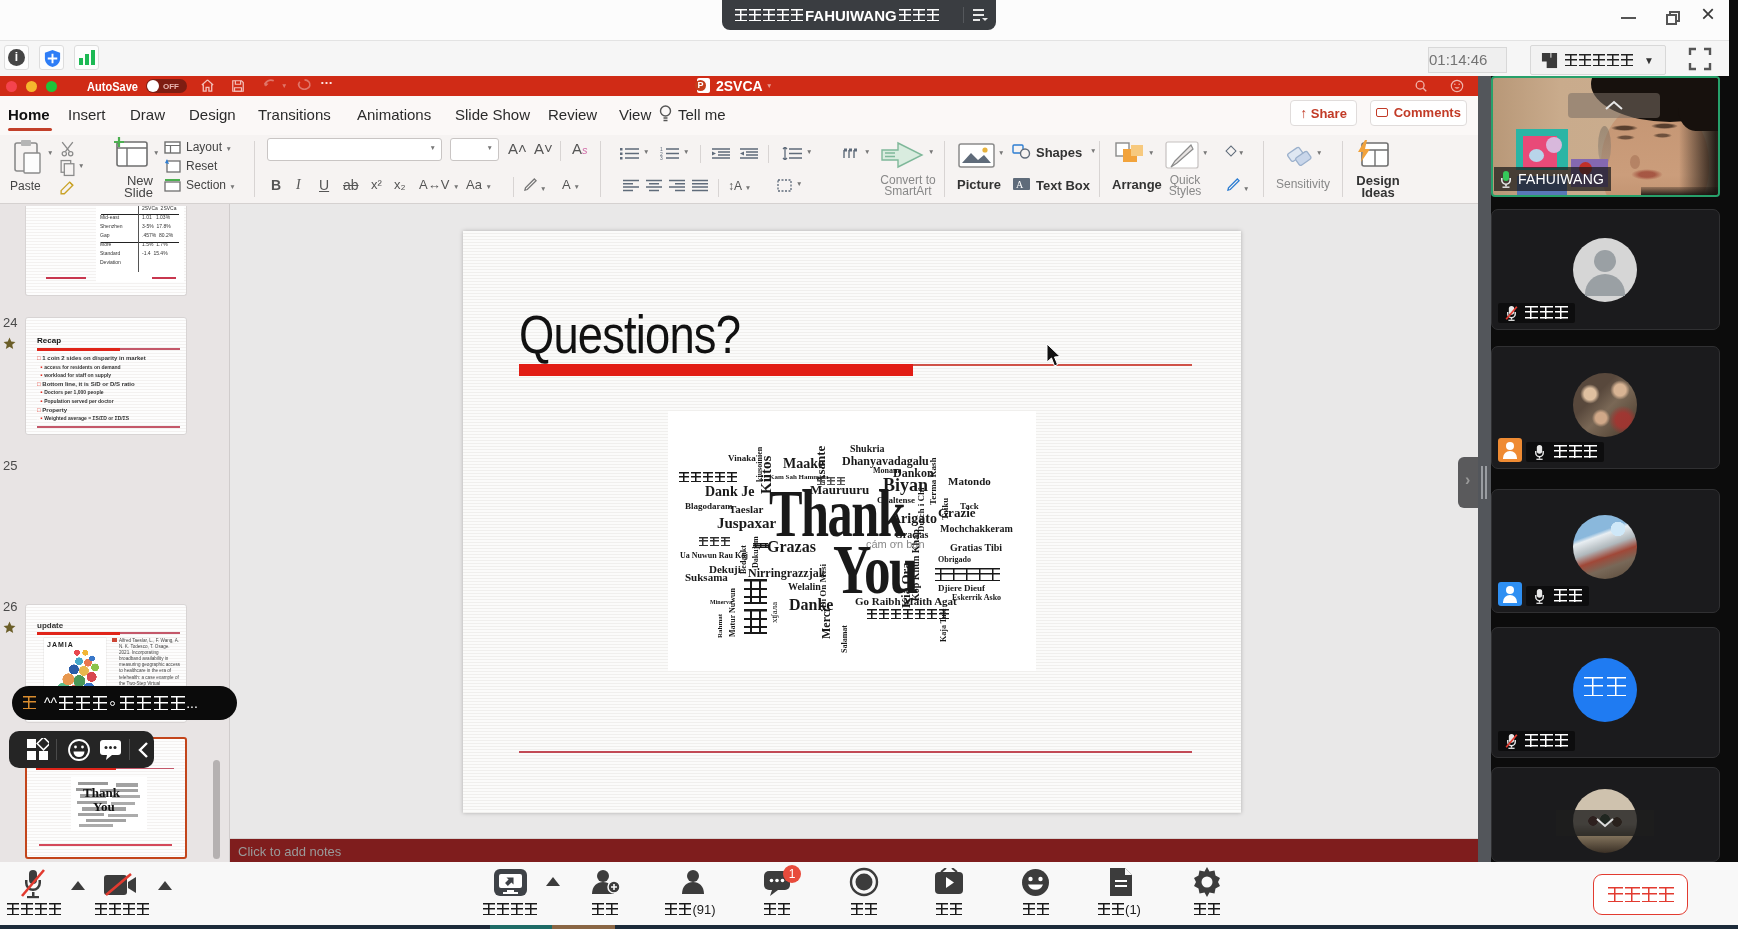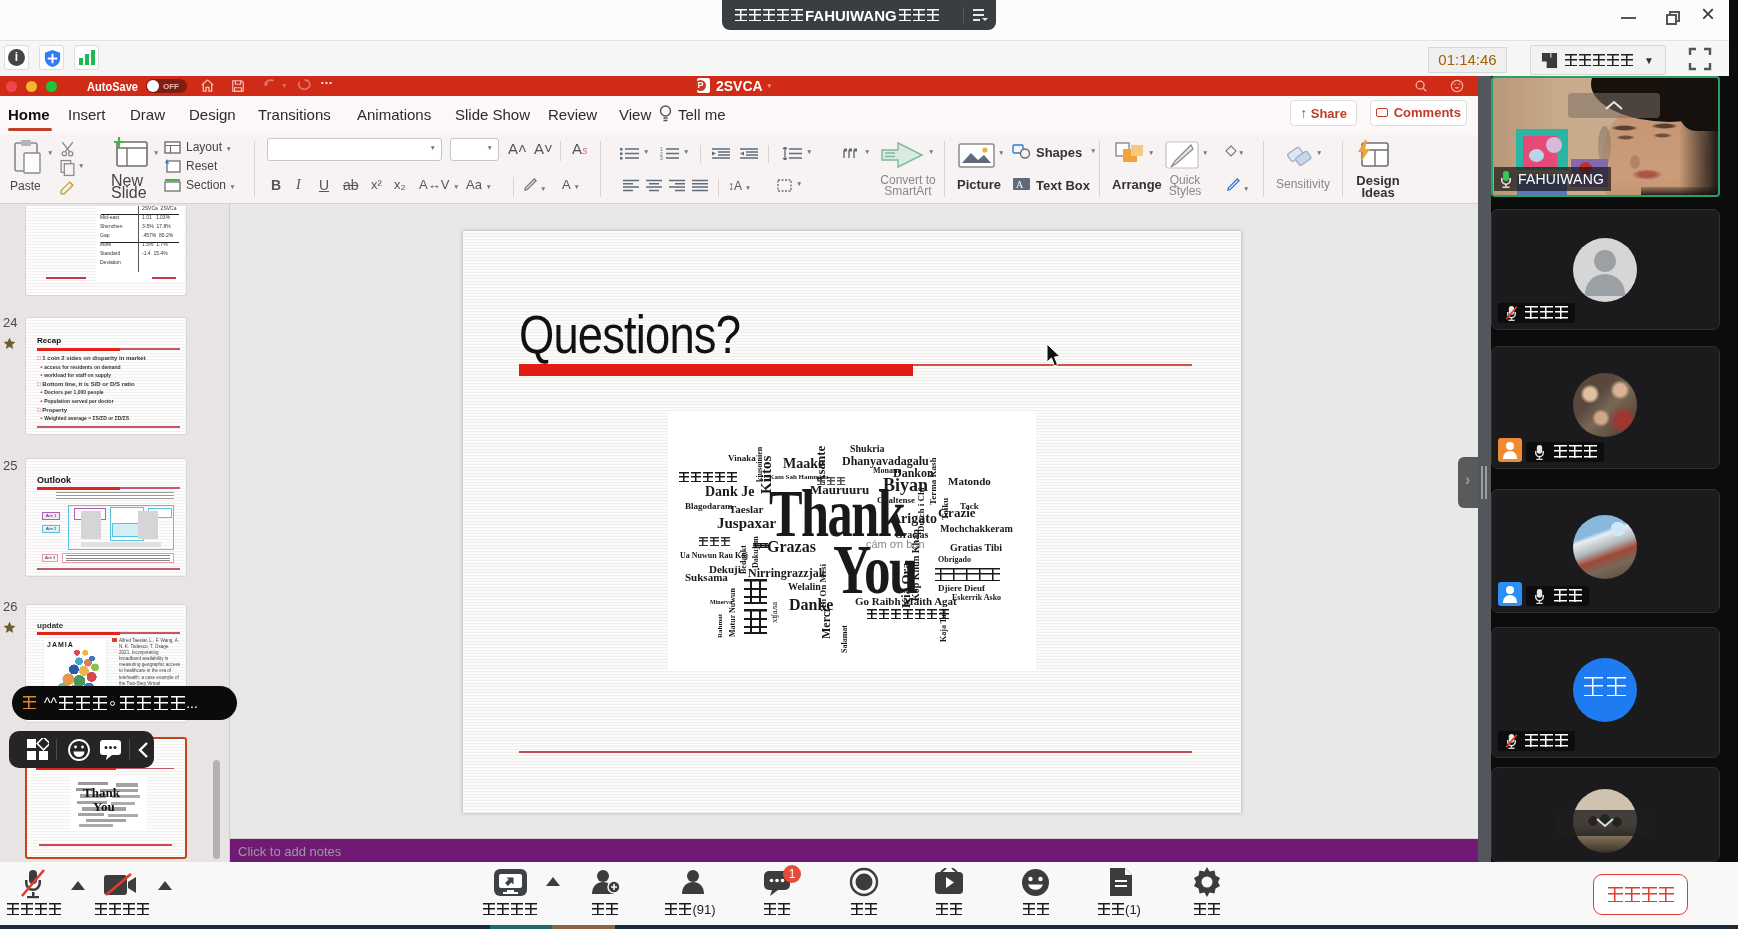--- a/index.html
+++ b/index.html
@@ -19,41 +19,41 @@
 linear-gradient(currentColor,currentColor) 0 100%/100% 2.5px no-repeat,
 linear-gradient(currentColor,currentColor) 30% 0/2px 100% no-repeat,
 linear-gradient(currentColor,currentColor) 72% 0/2px 100% no-repeat}
 .cj.s{width:10px;height:10px}
 
 #row1{left:0;top:0;width:1738px;height:40px;background:#fcfcfc}
 #row2{left:0;top:40px;width:1738px;height:36px;background:#f6f6f6;border-top:1px solid #e3e3e3}
 .pill{position:absolute;background:#3a3d41;color:#fff;display:flex;align-items:center}
 #pill1{left:722px;top:0;width:274px;height:30px;border-radius:0 0 8px 8px;font-size:15px;padding-left:12px}
 #pill2{left:1137px;top:2px;width:311px;height:44px;border-radius:8px;font-size:16px}
-#tmr{left:1428px;top:6px;width:79px;height:26px;background:#efefef;border:1px solid #d8d8d8;color:#a16207;font-size:15px;text-align:center;line-height:24px}
+#tmr{left:1428px;top:6px;width:79px;height:26px;background:#efefef;border:1px solid #d8d8d8;color:#737373;font-size:15px;text-align:left;line-height:24px}
 #viewbtn{left:1530px;top:4px;width:136px;height:30px;background:#f2f2f2;border:1px solid #d8d8d8;border-radius:2px;display:flex;align-items:center;color:#222;font-size:14px}
 #blackedge{left:1729px;top:0;width:9px;height:76px;background:#0c0c0c}
 
 #ppt{left:0;top:76px;width:1478px;height:786px;background:#f5f2f1}
 #titlebar{left:0;top:0;width:1478px;height:20px;background:#d02b16}
 .dot{position:absolute;top:5px;width:11px;height:11px;border-radius:50%}
 #tabs{left:0;top:20px;width:1478px;height:39px;background:#fbf8f7;font-size:15px;color:#2b2b2b}
 .tab{position:absolute;top:10px}
 #ribbon{left:0;top:59px;width:1478px;height:69px;background:#f6f3f2;border-bottom:1px solid #d5d1d0;font-size:11px;color:#444}
 .vsep{position:absolute;width:1px;background:#d8d4d3}
 
 #lpanel{left:0;top:204px;width:229px;height:658px;background:#e8e4e4}
 .thumb{position:absolute;left:25px;width:162px;background:#fff;border:1px solid #d8d4d4;border-radius:3px;overflow:hidden;
 background-image:repeating-linear-gradient(#fdfdfd 0 2px,#f3f1f0 2px 3px)}
 .snum{position:absolute;left:3px;font-size:13px;color:#4a4a4a}
 
 #canvas{left:229px;top:204px;width:1249px;height:634px;background:#e9e8e8;border-left:1px solid #d0cccc}
 #slide{position:absolute;left:233px;top:27px;width:778px;height:582px;background:#fbfafa;
 background-image:repeating-linear-gradient(#fbfbfa 0 2px,#f0efed 2px 3px);box-shadow:0 0 4px rgba(0,0,0,.25)}
-#notes{left:229px;top:838px;width:1249px;height:24px;background:#701a75;border-top:1px solid #d5d1d0;border-left:1px solid #d0cccc;color:#9a9a9a;font-size:13px}
+#notes{left:229px;top:838px;width:1249px;height:24px;background:#7f1d1d;border-top:1px solid #d5d1d0;border-left:1px solid #d0cccc;color:#9a9a9a;font-size:13px}
 #divider{left:1478px;top:76px;width:13px;height:786px;background:#53565b}
 
 #rpanel{left:1491px;top:76px;width:247px;height:786px;background:#0c0c0c}
 .tile{position:absolute;left:0;width:229px;background:#1b1b1d;border:1px solid #303032;border-radius:7px}
 .nlab{position:absolute;left:6px;bottom:6px;background:rgba(10,10,10,.75);color:#fff;font-size:13px;display:flex;align-items:center;padding:2px 6px;border-radius:2px}
 
 #wc .w{position:absolute;font-family:"Liberation Serif",serif;font-weight:bold;color:#191919;white-space:nowrap;line-height:1}
 #wc .v{transform:rotate(-90deg);transform-origin:0 100%}
 
 #bbar{left:0;top:862px;width:1738px;height:63px;background:#f8f8f8}
@@ -195,21 +195,21 @@
           <path d="M2 10l8-8 3 3-8 8H2z" fill="none" stroke="#c9a227" stroke-width="1.3"></path>
           <path d="M10 2l3 3" stroke="#c9a227" stroke-width="1.3"></path>
         </svg>
 
     <svg width="40" height="36" style="position:absolute;left:111px;top:1px" viewBox="0 0 40 36">
           <rect x="6" y="6" width="30" height="24" rx="2" fill="#fff" stroke="#6f6f6f" stroke-width="1.6"></rect>
           <path d="M6 12h30M16 12v18" stroke="#6f6f6f" stroke-width="1.4"></path>
           <path d="M8 1v10M3 6h10" stroke="#4caf50" stroke-width="2.2"></path>
         </svg>
     <span class="abs" style="left:153px;top:14px;font-size:6.5px;color:#777">▼</span>
-    <span class="abs" style="left:111px;top:40px;font-size:16px;color:#444;text-align:left;width:42px;line-height:12px">New<br>Slide</span>
+    <span class="abs" style="left:111px;top:40px;font-size:13px;color:#444;text-align:right;width:42px;line-height:12px">New<br>Slide</span>
 
     <svg width="17" height="13" style="position:absolute;left:164px;top:6px" viewBox="0 0 17 13">
           <rect x="1" y="1" width="15" height="11" fill="#fff" stroke="#6f6f6f" stroke-width="1.4"></rect>
           <path d="M1 4.5h15M6.5 4.5V12" stroke="#6f6f6f" stroke-width="1.2"></path>
         </svg>
     <span class="abs" style="left:186px;top:5px;font-size:12px;color:#444">Layout <span style="font-size:6.5px;color:#777">▼</span></span>
     <svg width="17" height="15" style="position:absolute;left:164px;top:23px" viewBox="0 0 17 15">
           <rect x="3" y="3" width="13" height="11" fill="#fff" stroke="#6f6f6f" stroke-width="1.3"></rect>
           <path d="M3 1 L1 5l4 1z" fill="#2d7dd2"></path>
         </svg>
@@ -420,40 +420,20 @@
       <span style="color:#e02419">□</span> Bottom line, it is S/D or D/S ratio<br>
       <span style="color:#fff">..</span><span style="color:#e02419">▪</span> <span style="font-size:5px">Doctors per 1,000 people</span><br>
       <span style="color:#fff">..</span><span style="color:#e02419">▪</span> <span style="font-size:5px">Population served per doctor</span><br>
       <span style="color:#e02419">□</span> Property<br>
       <span style="color:#fff">..</span><span style="color:#e02419">▪</span> <span style="font-size:5px">Weighted average = ΣS/ΣD or ΣD/ΣS</span>
     </div>
     <div class="abs" style="left:11px;top:108px;width:143px;height:1.5px;background:#c4586a"></div>
   </div>
 
   <div class="snum" style="top:254px">25</div>
-  <div class="thumb" style="top:254px;height:119px">
-    <div class="abs" style="left:11px;top:16px;font-size:9px;font-weight:bold;color:#111">Outlook</div>
-    <div class="abs" style="left:11px;top:28px;width:83px;height:2.5px;background:#e02419"></div>
-    <div class="abs" style="left:94px;top:28px;width:60px;height:1.5px;background:#c4586a"></div>
-    <div class="abs" style="left:30px;top:33px;width:118px;height:8px;background:repeating-linear-gradient(#9a9a9a 0 1px,#fff 1px 3px)"></div>
-    <div class="abs" style="left:42px;top:46px;width:106px;height:45px;border:1px solid #55c4de"></div>
-    <div class="abs" style="left:48px;top:49px;width:32px;height:12px;border:1px solid #b05fb3;background:#fff"></div>
-    <div class="abs" style="left:84px;top:48px;width:34px;height:34px;border:1px solid #55c4de;background:#fff"></div>
-    <div class="abs" style="left:86px;top:64px;width:30px;height:14px;border:1px solid #55c4de;background:#d4eef5"></div>
-    <div class="abs" style="left:122px;top:49px;width:24px;height:10px;border:1px solid #55c4de;background:#fff"></div>
-    <div class="abs" style="left:16px;top:53px;width:18px;height:8px;border:1px solid #b05fb3;background:#f5e6f5;font-size:4px;color:#333;text-align:center">Aim 1</div>
-    <div class="abs" style="left:16px;top:66px;width:18px;height:8px;border:1px solid #55c4de;background:#ddf1f7;font-size:4px;color:#333;text-align:center">Aim 2</div>
-    <div class="abs" style="left:55px;top:52px;width:20px;height:28px;background:#d5d5d5"></div>
-    <div class="abs" style="left:112px;top:52px;width:20px;height:28px;background:#d5d5d5"></div>
-    <div class="abs" style="left:55px;top:83px;width:80px;height:5px;background:#e0e0e0"></div>
-    <div class="abs" style="left:16px;top:95px;width:16px;height:8px;border:1px solid #e89aa8;background:#fdf0f2;font-size:4px;color:#333;text-align:center">Aim 3</div>
-    <div class="abs" style="left:36px;top:94px;width:112px;height:10px;border:1px solid #e89aa8;background:#fff"></div>
-    <div class="abs" style="left:40px;top:96px;width:104px;height:6px;background:repeating-linear-gradient(#888 0 1px,#fff 1px 2.5px)"></div>
-    <div class="abs" style="left:11px;top:109px;width:143px;height:1.5px;background:#c4586a"></div>
-  </div>
 
   <div class="snum" style="top:395px">26</div>
   <div class="snum" style="top:417px"><svg width="13" height="13" viewBox="0 0 24 24">
           <path d="M12 1l3.2 7.3 7.8.7-6 5.2 1.8 7.8L12 18l-6.8 4 1.8-7.8-6-5.2 7.8-.7z" fill="#6b5e28"></path>
         </svg></div>
   <div class="thumb" style="top:400px;height:119px">
     <div class="abs" style="left:11px;top:16px;font-size:8px;font-weight:bold;color:#333">update</div>
     <div class="abs" style="left:11px;top:27px;width:83px;height:2.5px;background:#e02419"></div>
     <div class="abs" style="left:94px;top:27px;width:60px;height:1.5px;background:#c4586a"></div>
     <div class="abs" style="left:18px;top:33px;width:62px;height:70px;background:#fff;box-shadow:0 0 1px #bbb">

